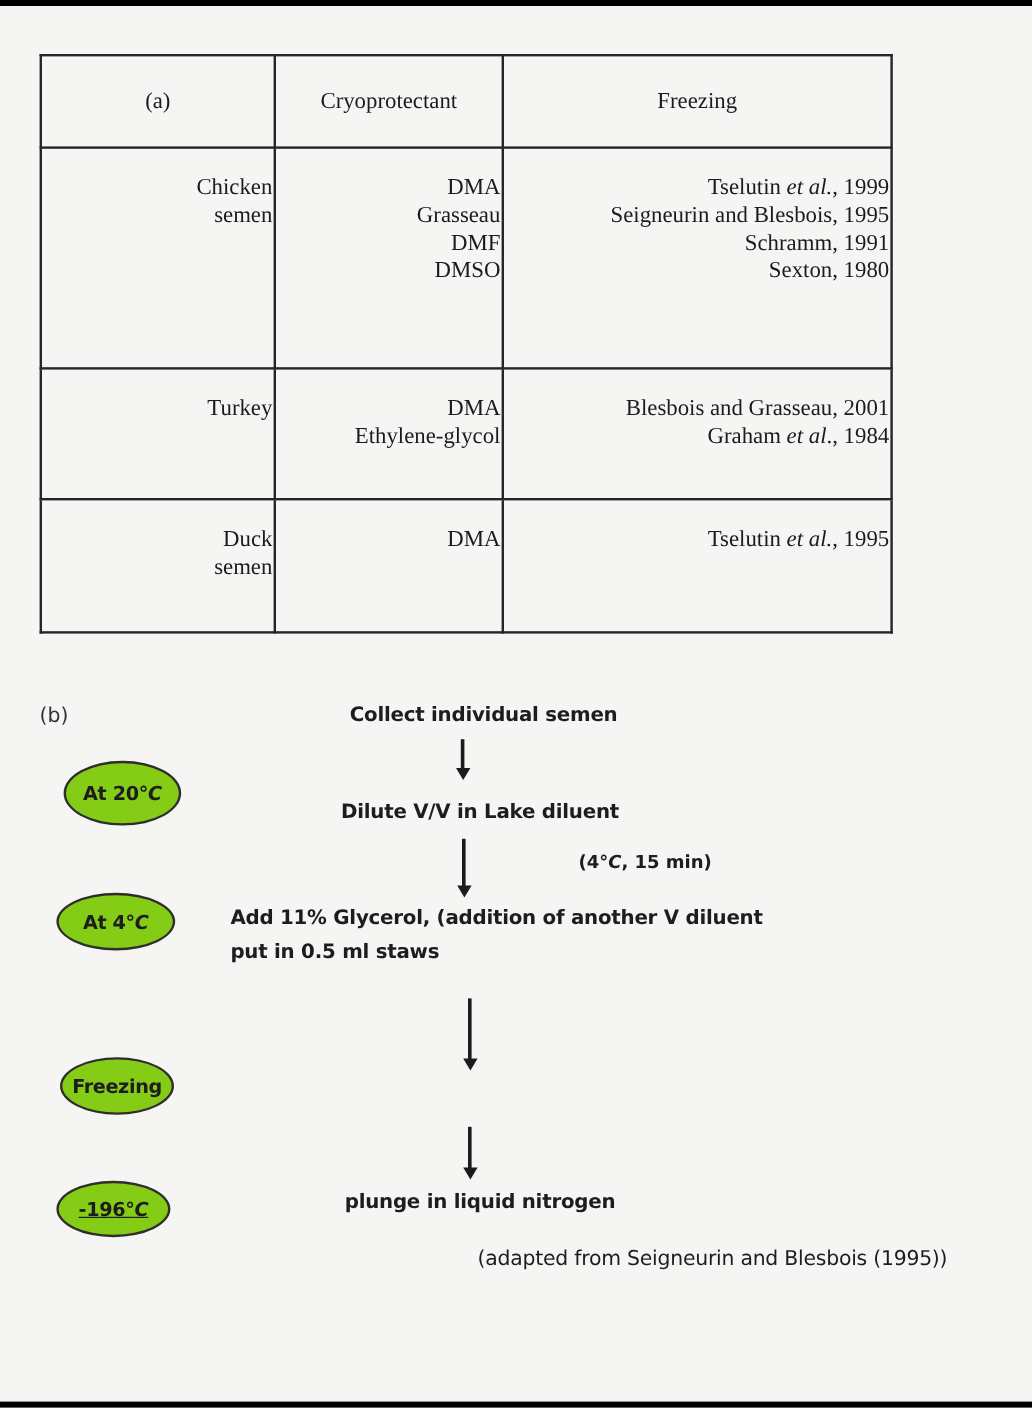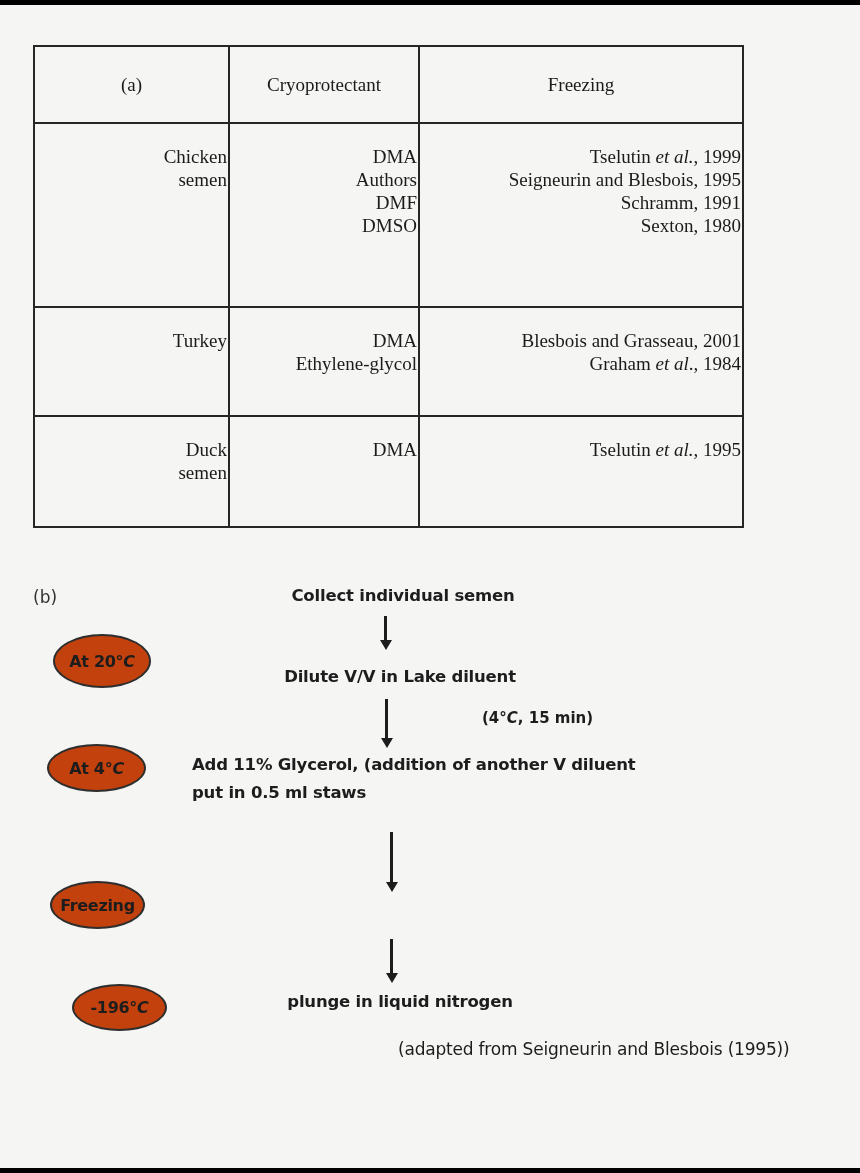--- a/index.html
+++ b/index.html
@@ -39,27 +39,27 @@
 
   .arrow{position:absolute;width:3px;background:#1c1c1c;}
   .arrow::after{content:"";position:absolute;left:50%;bottom:-9px;transform:translateX(-50%);
                 width:0;height:0;border:6px solid transparent;border-bottom:0;
                 border-top:10px solid #1c1c1c;}
   .arrow.a1{left:384px;top:616px;height:25px;}
   .arrow.a2{left:385px;top:699px;height:40px;}
   .arrow.a3{left:390px;top:832px;height:51px;}
   .arrow.a4{left:390px;top:939px;height:35px;}
 
-  .bubble{position:absolute;border:2px solid #2e2e2e;border-radius:50%;background:#c2410c;
+  .bubble{position:absolute;border:2px solid #2e2e2e;border-radius:50%;background:#84cc16;
           display:flex;align-items:center;justify-content:center;
           font-weight:bold;font-size:16px;letter-spacing:-0.3px;white-space:nowrap;}
   .bubble.b1{left:53px;top:634px;width:94px;height:50px;}
   .bubble.b2{left:47px;top:744px;width:95px;height:44px;}
   .bubble.b3{left:50px;top:881px;width:91px;height:44px;}
-  .bubble.b4{left:72px;top:984px;width:91px;height:43px;}
+  .bubble.b4{left:47px;top:984px;width:91px;height:43px;text-decoration:underline;}
 </style>
 </head>
 <body>
 
 <div class="page">
   <div class="edge-bar top"></div>
   <div class="edge-bar bottom"></div>
 
   <table class="cryo">
     <colgroup>
@@ -75,21 +75,21 @@
       </tr>
     </thead>
     <tbody>
       <tr class="r0">
         <td>
           <div>Chicken</div>
           <div>semen</div>
         </td>
         <td>
           <div>DMA</div>
-          <div>Authors</div>
+          <div>Grasseau</div>
           <div>DMF</div>
           <div>DMSO</div>
         </td>
         <td>
           <div>Tselutin <i>et al.</i>, 1999</div>
           <div>Seigneurin and Blesbois, 1995</div>
           <div>Schramm, 1991</div>
           <div>Sexton, 1980</div>
         </td>
       </tr>

